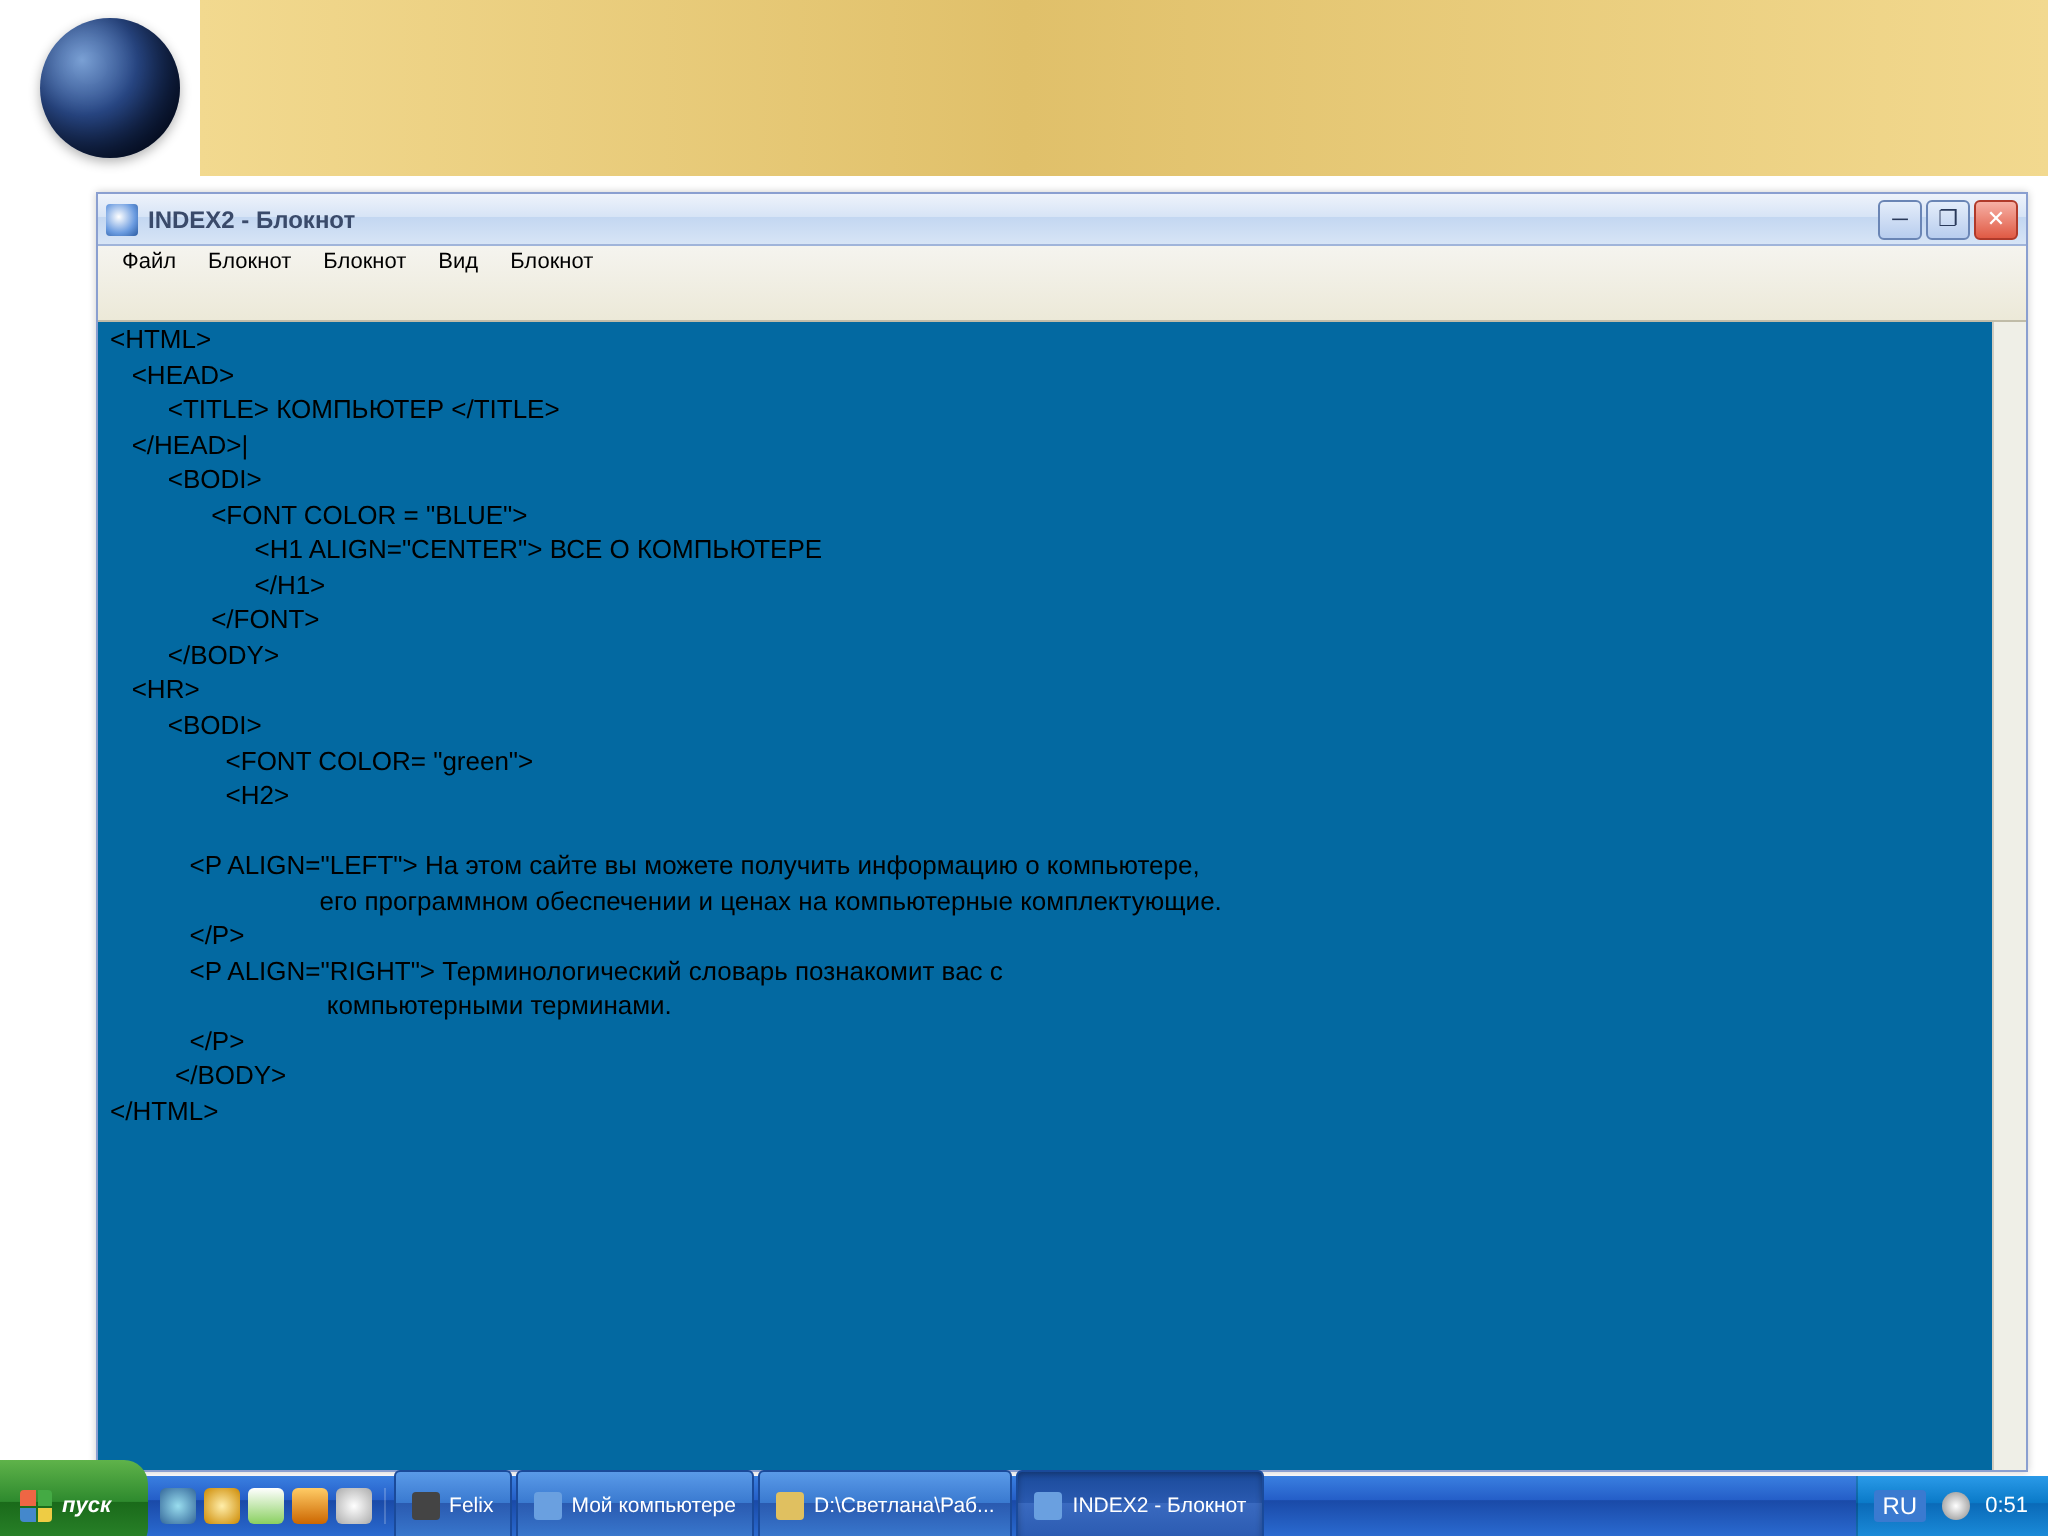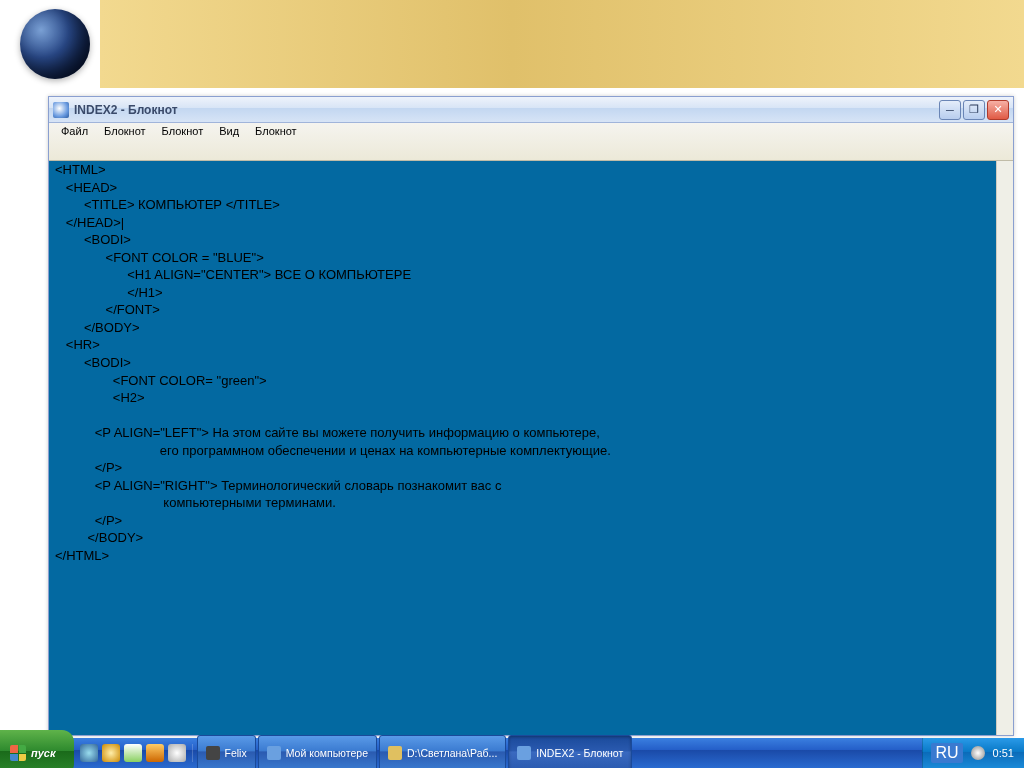--- a/index.html
+++ b/index.html
@@ -186,21 +186,21 @@
     background: linear-gradient(#2a9ae8, #0a7ac8 45%, #0a6ab8 46%, #1a8ad8);
     display: flex; align-items: center;
     padding: 0 10px 0 8px;
     gap: 8px;
     border-left: 1px solid rgba(0,0,0,.2);
   }
   .tray-lang {
     background: #3a7ad0;
     padding: 1px 4px;
     border-radius: 2px;
-    font-size: 16px;
+    font-size: 12px;
   }
   .tray-icon { width: 14px; height: 14px; }
 </style>
 </head>
 <body>
 
 <div class="banner">
   <div class="globe"></div>
 </div>
 

